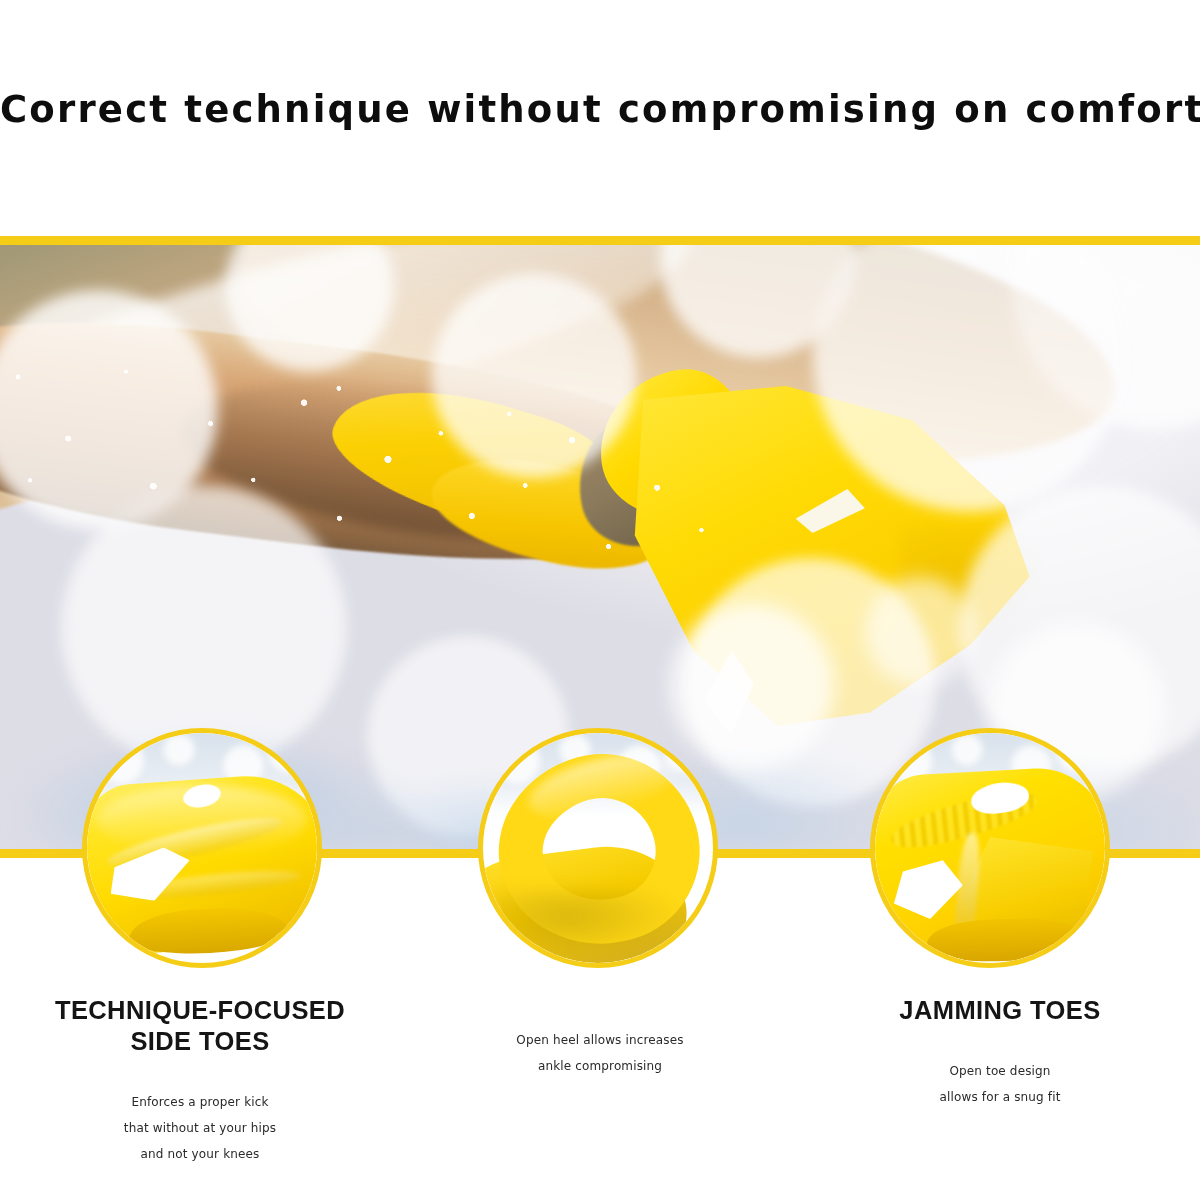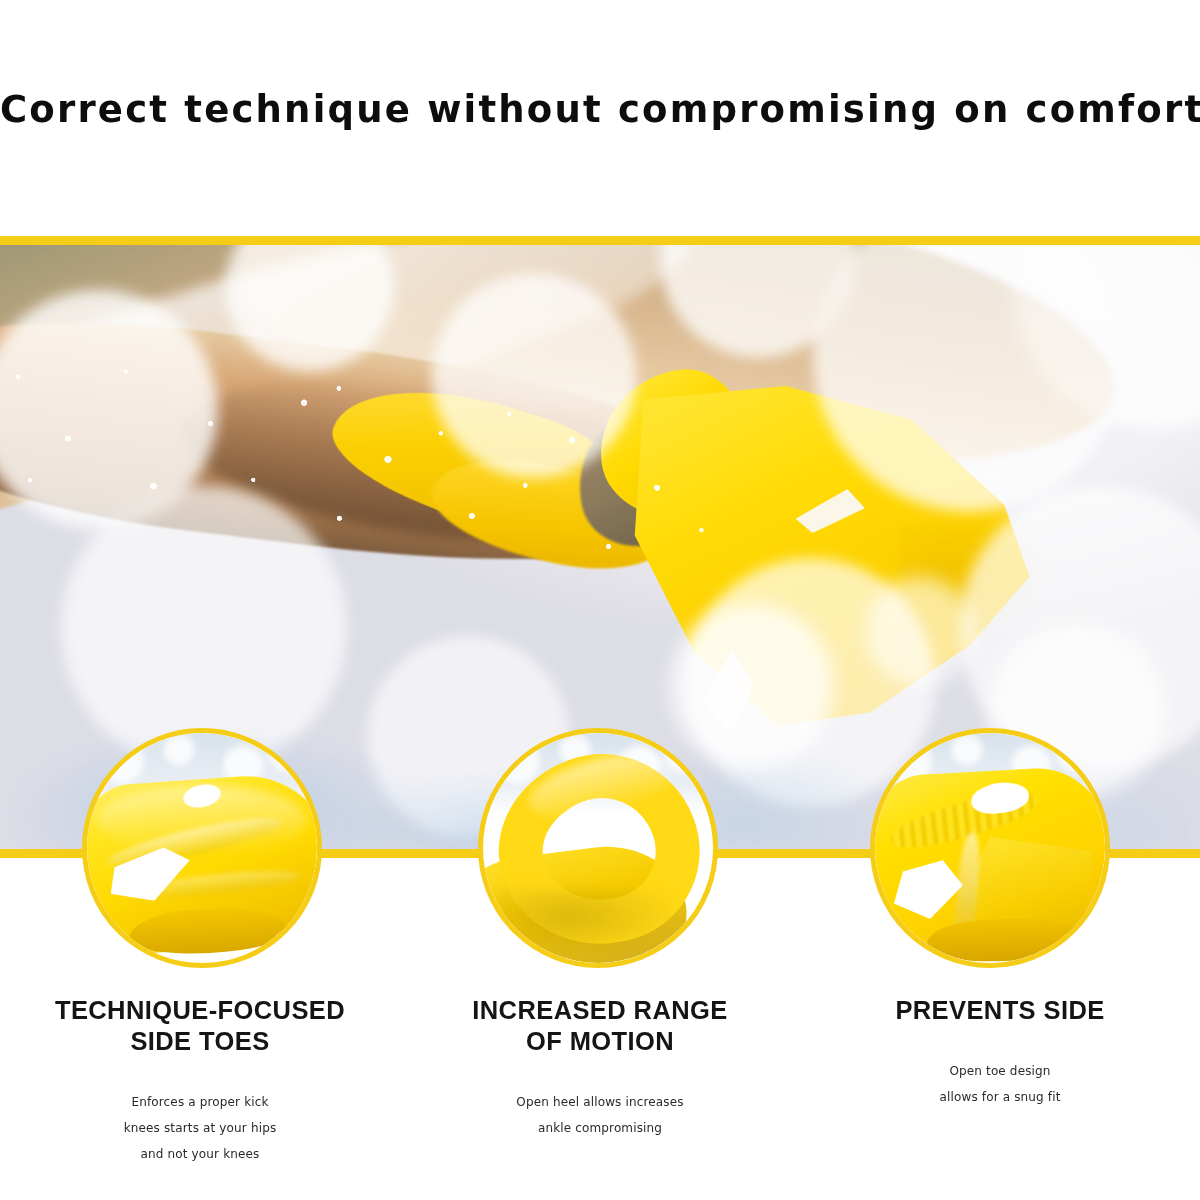--- a/index.html
+++ b/index.html
@@ -449,40 +449,36 @@
 
   <div class="features">
 
     <div class="feature f1">
       <div class="f-title">
         <div>TECHNIQUE-FOCUSED</div>
         <div>SIDE TOES</div>
       </div>
       <div class="f-desc">
         <div>Enforces a proper kick</div>
-        <div>knees starts at your hips</div>
+        <div>that without at your hips</div>
         <div>and not your knees</div>
       </div>
     </div>
 
     <div class="feature f2">
-      <div class="f-title">
-        <div>INCREASED RANGE</div>
-        <div>OF MOTION</div>
-      </div>
       <div class="f-desc">
         <div>Open heel allows increases</div>
         <div>ankle compromising</div>
         <div></div>
       </div>
     </div>
 
     <div class="feature f3">
       <div class="f-title">
-        <div>PREVENTS SIDE</div>
+        <div>JAMMING TOES</div>
       </div>
       <div class="f-desc">
         <div>Open toe design</div>
         <div>allows for a snug fit</div>
       </div>
     </div>
 
   </div>
 </div>
 

